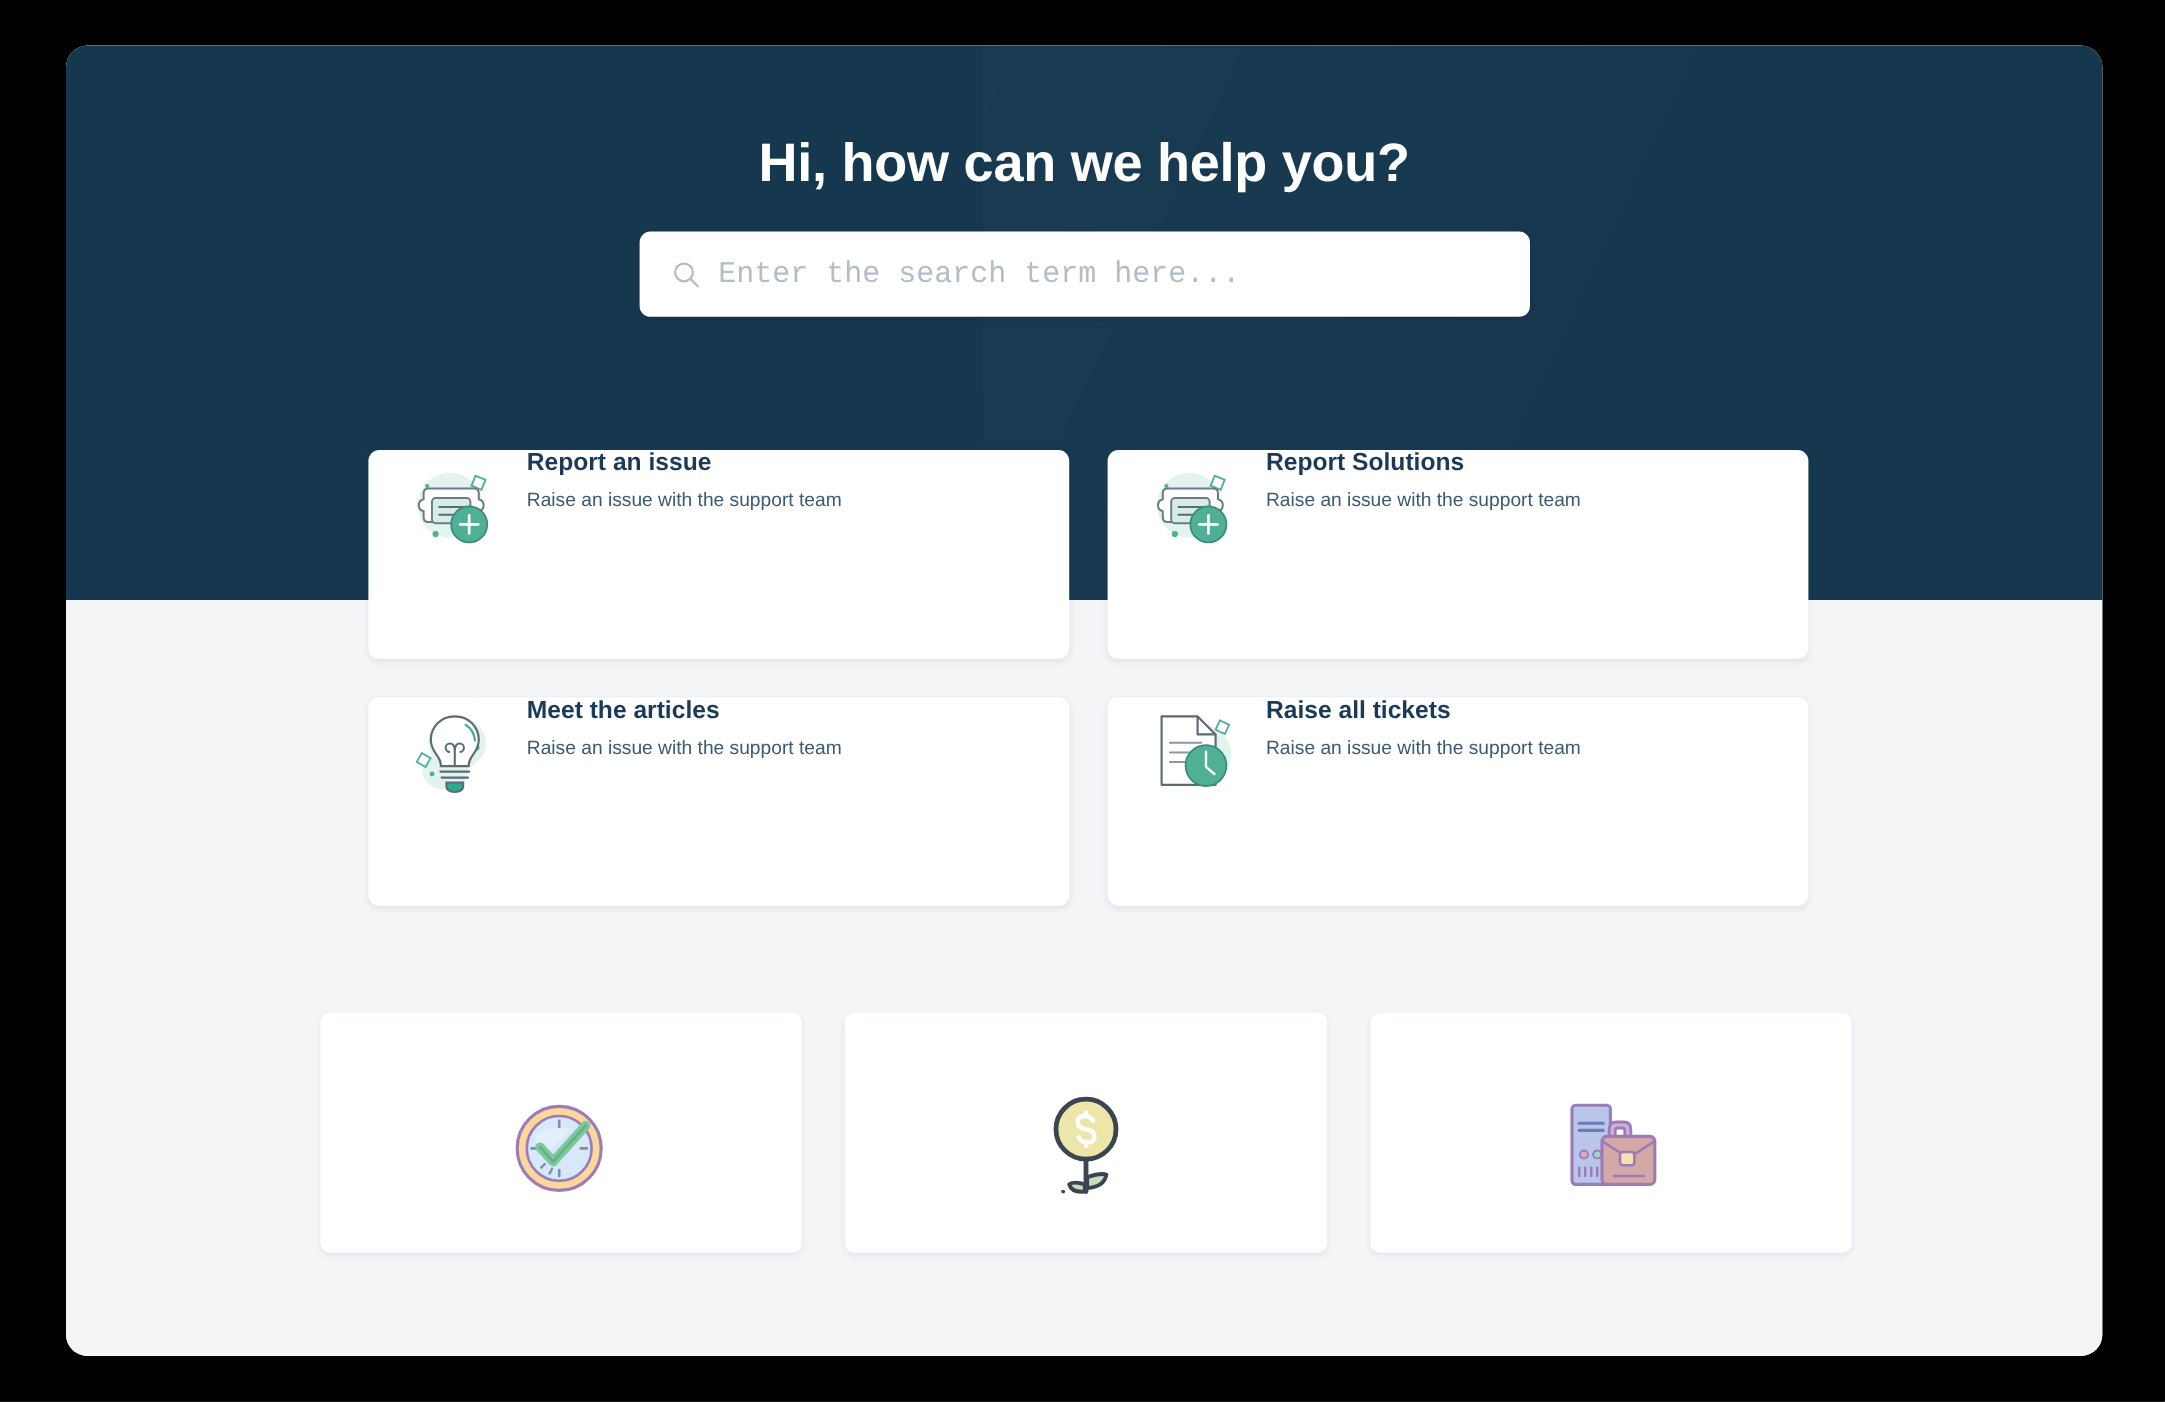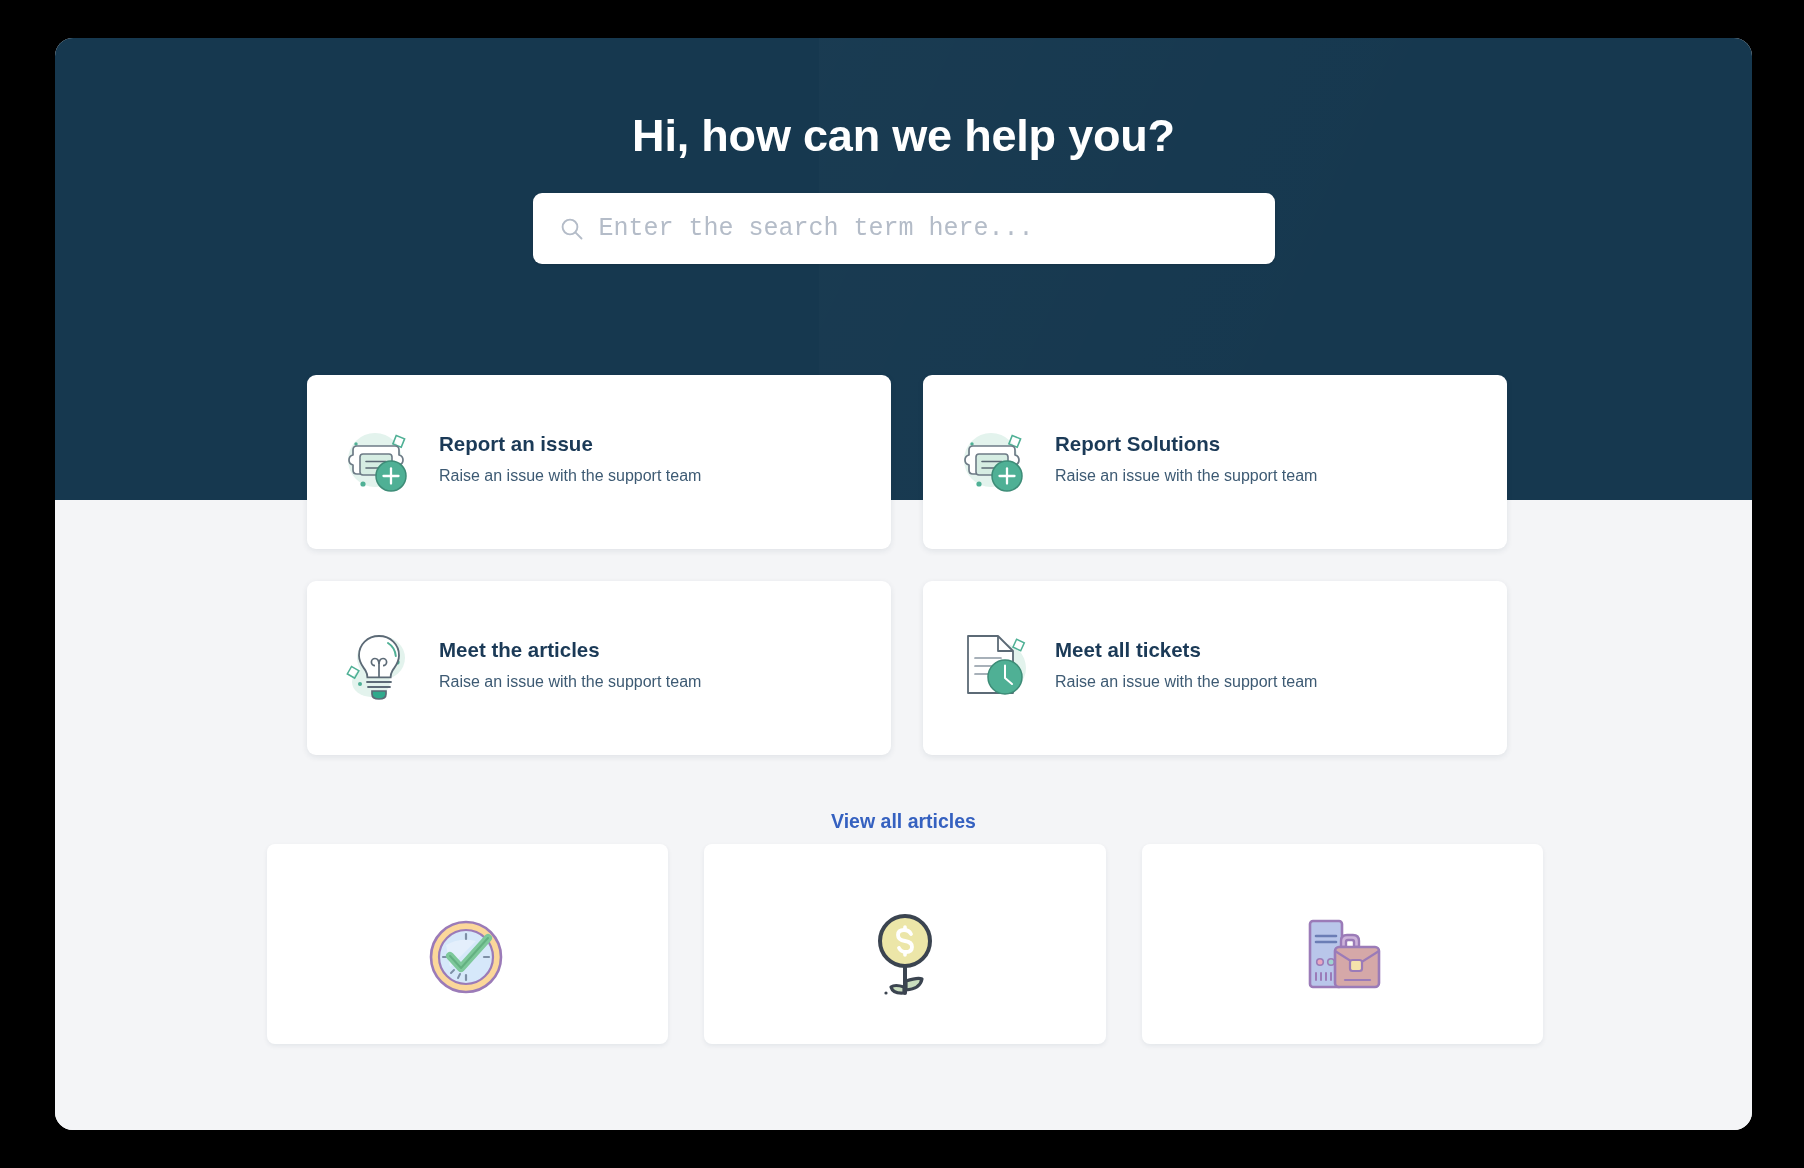--- a/index.html
+++ b/index.html
@@ -107,21 +107,21 @@
     display: grid;
     grid-template-columns: 1fr 1fr;
     gap: 32px 32px;
   }
   .qcard {
     background: #ffffff;
     border-radius: 9px;
     height: 174px;
     box-shadow: 0 2px 6px rgba(20,40,70,0.09);
     display: flex;
-    align-items: center;
+    align-items: flex-start;
     padding: 0 28px 4px 26px;
     cursor: pointer;
   }
   .qcard-icon {
     flex: 0 0 auto;
     width: 92px;
     height: 92px;
     margin-right: 14px;
     display: block;
   }
@@ -279,30 +279,27 @@
           </g>
           <path d="M19 16 h30 l15 15 v42 h-45 z" fill="#ffffff" stroke="#5c6a76" stroke-width="1.8" stroke-linejoin="round"></path>
           <path d="M49 16 v15 h15" fill="none" stroke="#5c6a76" stroke-width="1.8" stroke-linejoin="round"></path>
           <line x1="26" y1="38" x2="52" y2="38" stroke="#8b97a2" stroke-width="1.7" stroke-linecap="round"></line>
           <line x1="26" y1="46" x2="52" y2="46" stroke="#8b97a2" stroke-width="1.7" stroke-linecap="round"></line>
           <line x1="26" y1="54" x2="42" y2="54" stroke="#8b97a2" stroke-width="1.7" stroke-linecap="round"></line>
           <circle cx="56" cy="57" r="17" fill="#4fb095" stroke="#3d8c77" stroke-width="1.5"></circle>
           <path d="M56 45.5 v12.5 l7 6" fill="none" stroke="#ffffff" stroke-width="2" stroke-linecap="round" stroke-linejoin="round"></path>
         </svg>
         <div class="qcard-text">
-          <div class="qcard-title">Meet all tickets</div>
+          <div class="qcard-title">Raise all tickets</div>
           <div class="qcard-desc">Raise an issue with the support team</div>
         </div>
       </div>
 
     </div>
 
-    <div class="view-all">
-      <a href="#">View all articles</a>
-    </div>
 
     <div class="article-grid">
 
       <div class="acard">
         <svg class="acard-icon" viewBox="0 0 104 104">
           <circle cx="50" cy="56" r="35" fill="#fbd79a" stroke="#9b7bb8" stroke-width="2.6"></circle>
           <circle cx="50" cy="56" r="27" fill="#d6e8fa" stroke="#9b7bb8" stroke-width="2.2"></circle>
           <path d="M30 44 q14 -8 30 -4 l-26 26 z" fill="#e8f2fc" opacity="0.75"></path>
           <line x1="50" y1="33" x2="50" y2="38" stroke="#7d8fa6" stroke-width="2.2" stroke-linecap="round"></line>
           <line x1="50" y1="74" x2="50" y2="79" stroke="#7d8fa6" stroke-width="2.2" stroke-linecap="round"></line>

